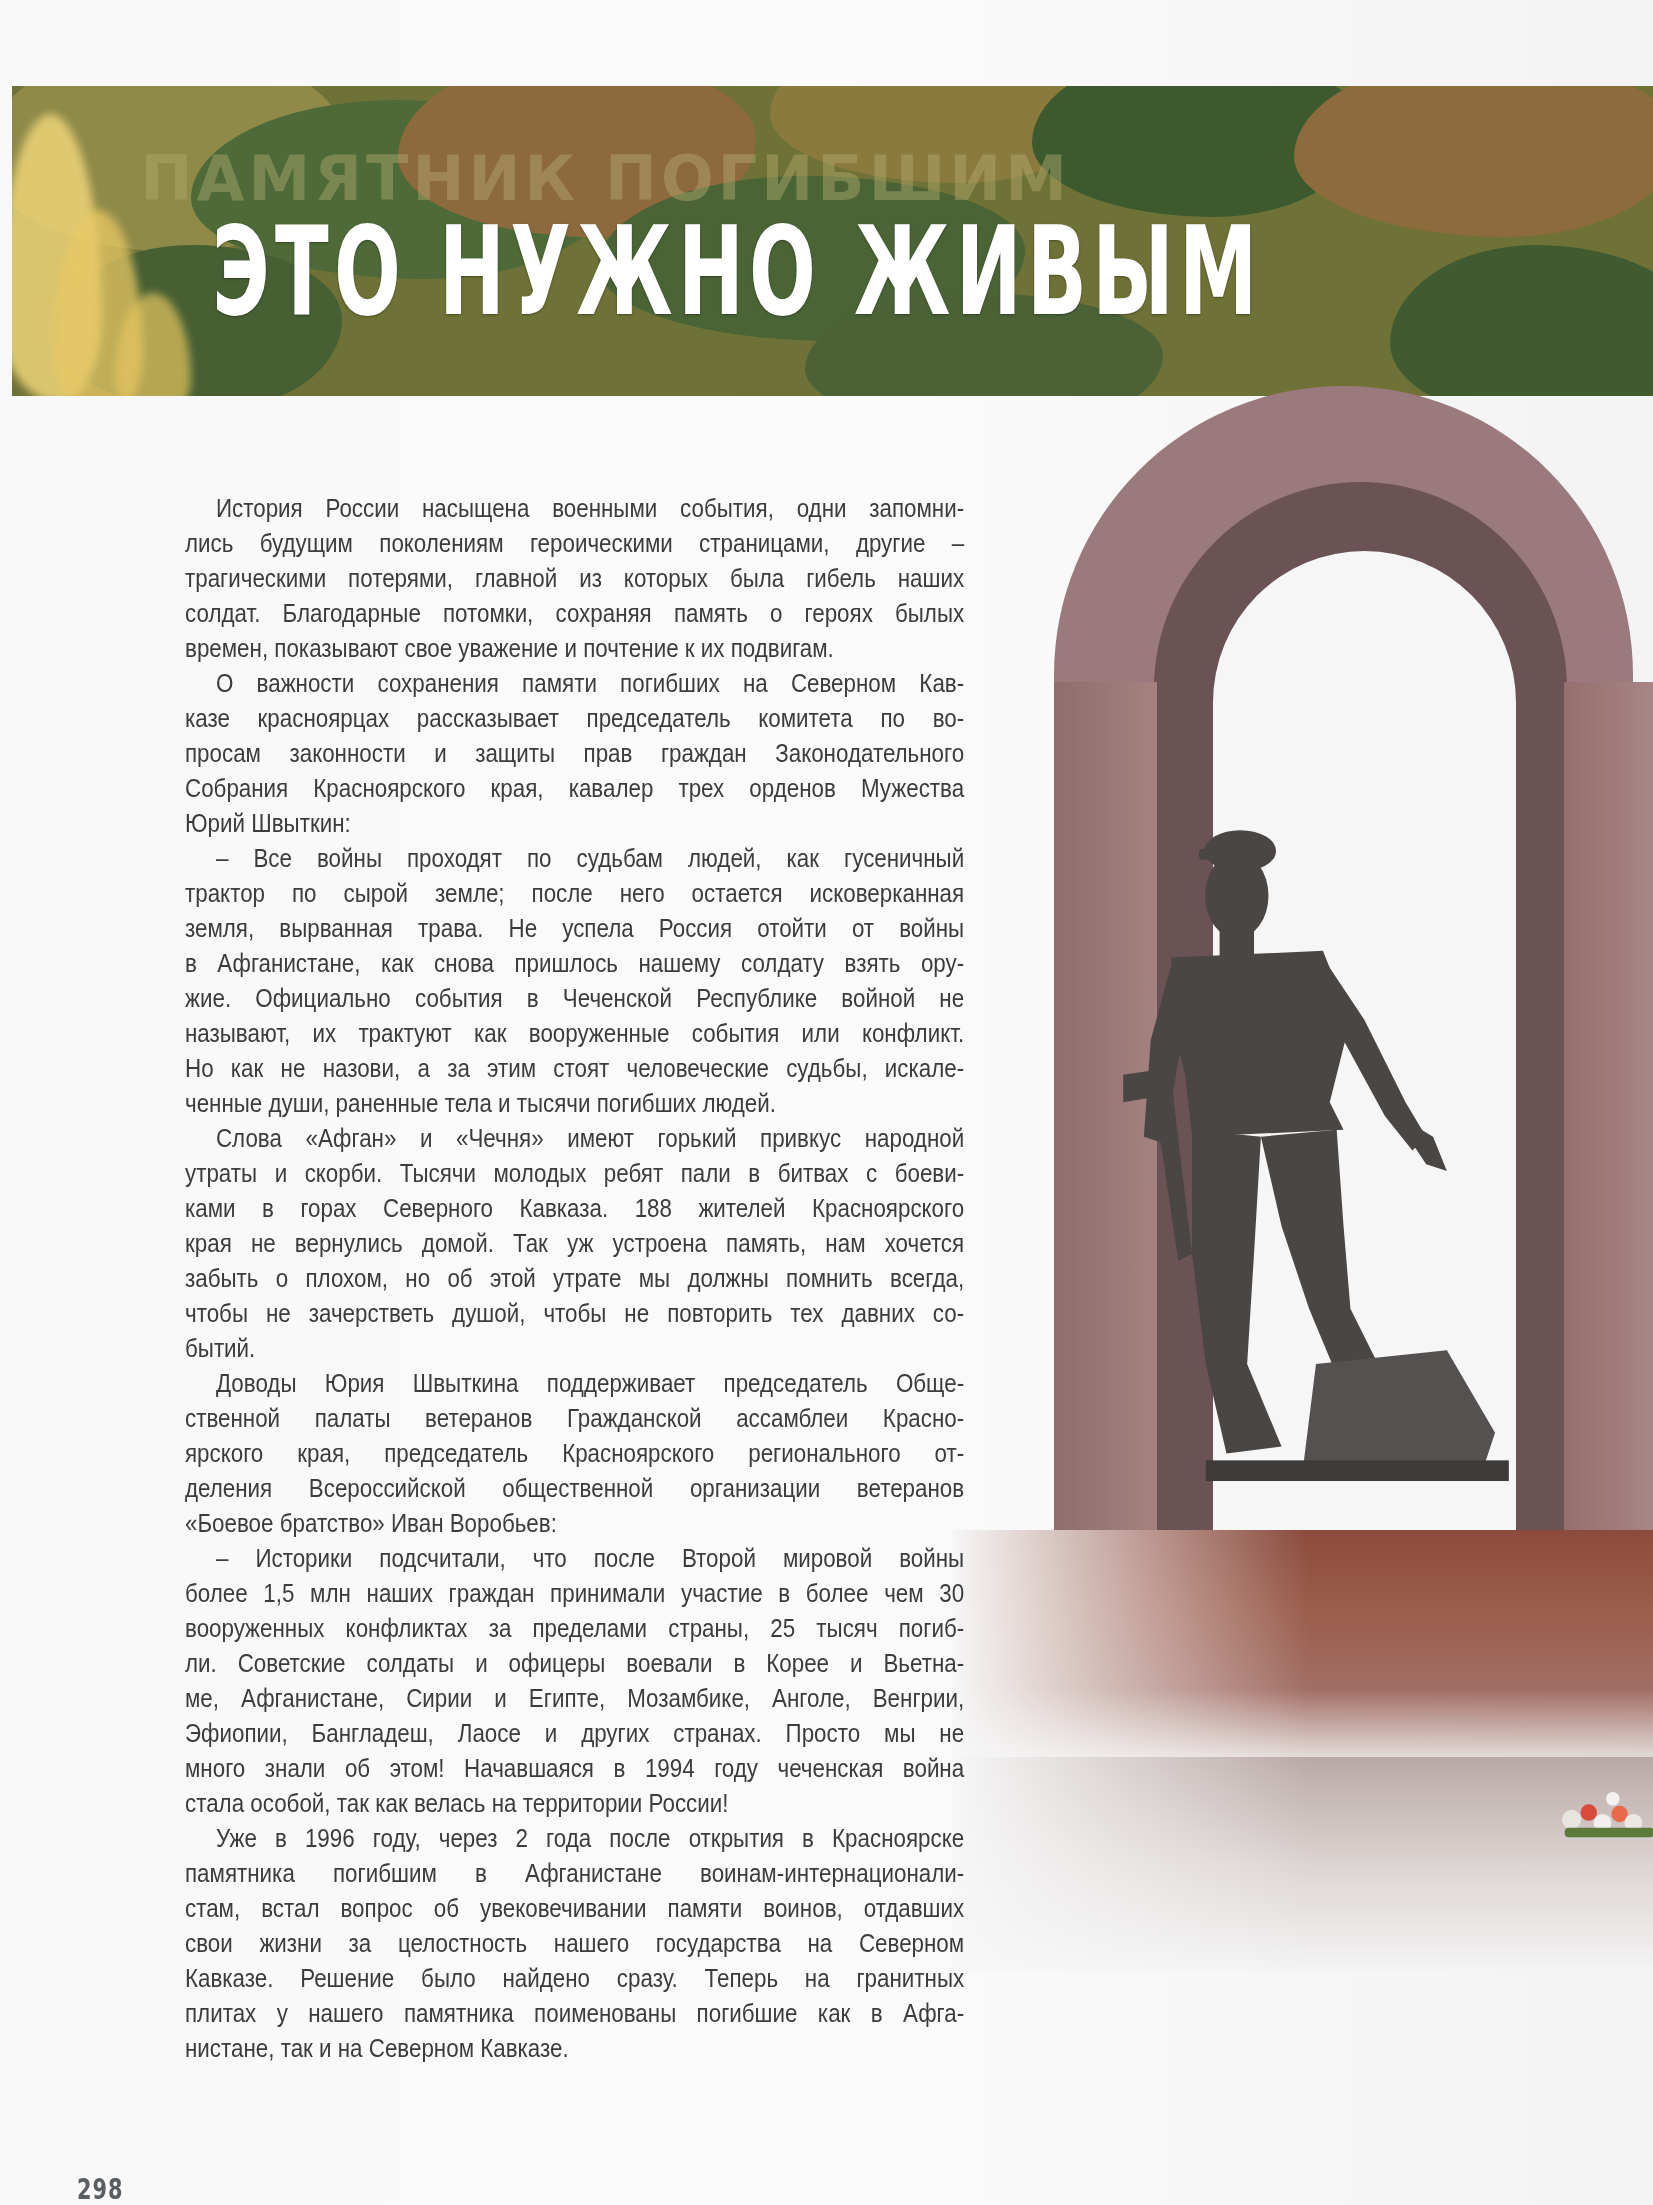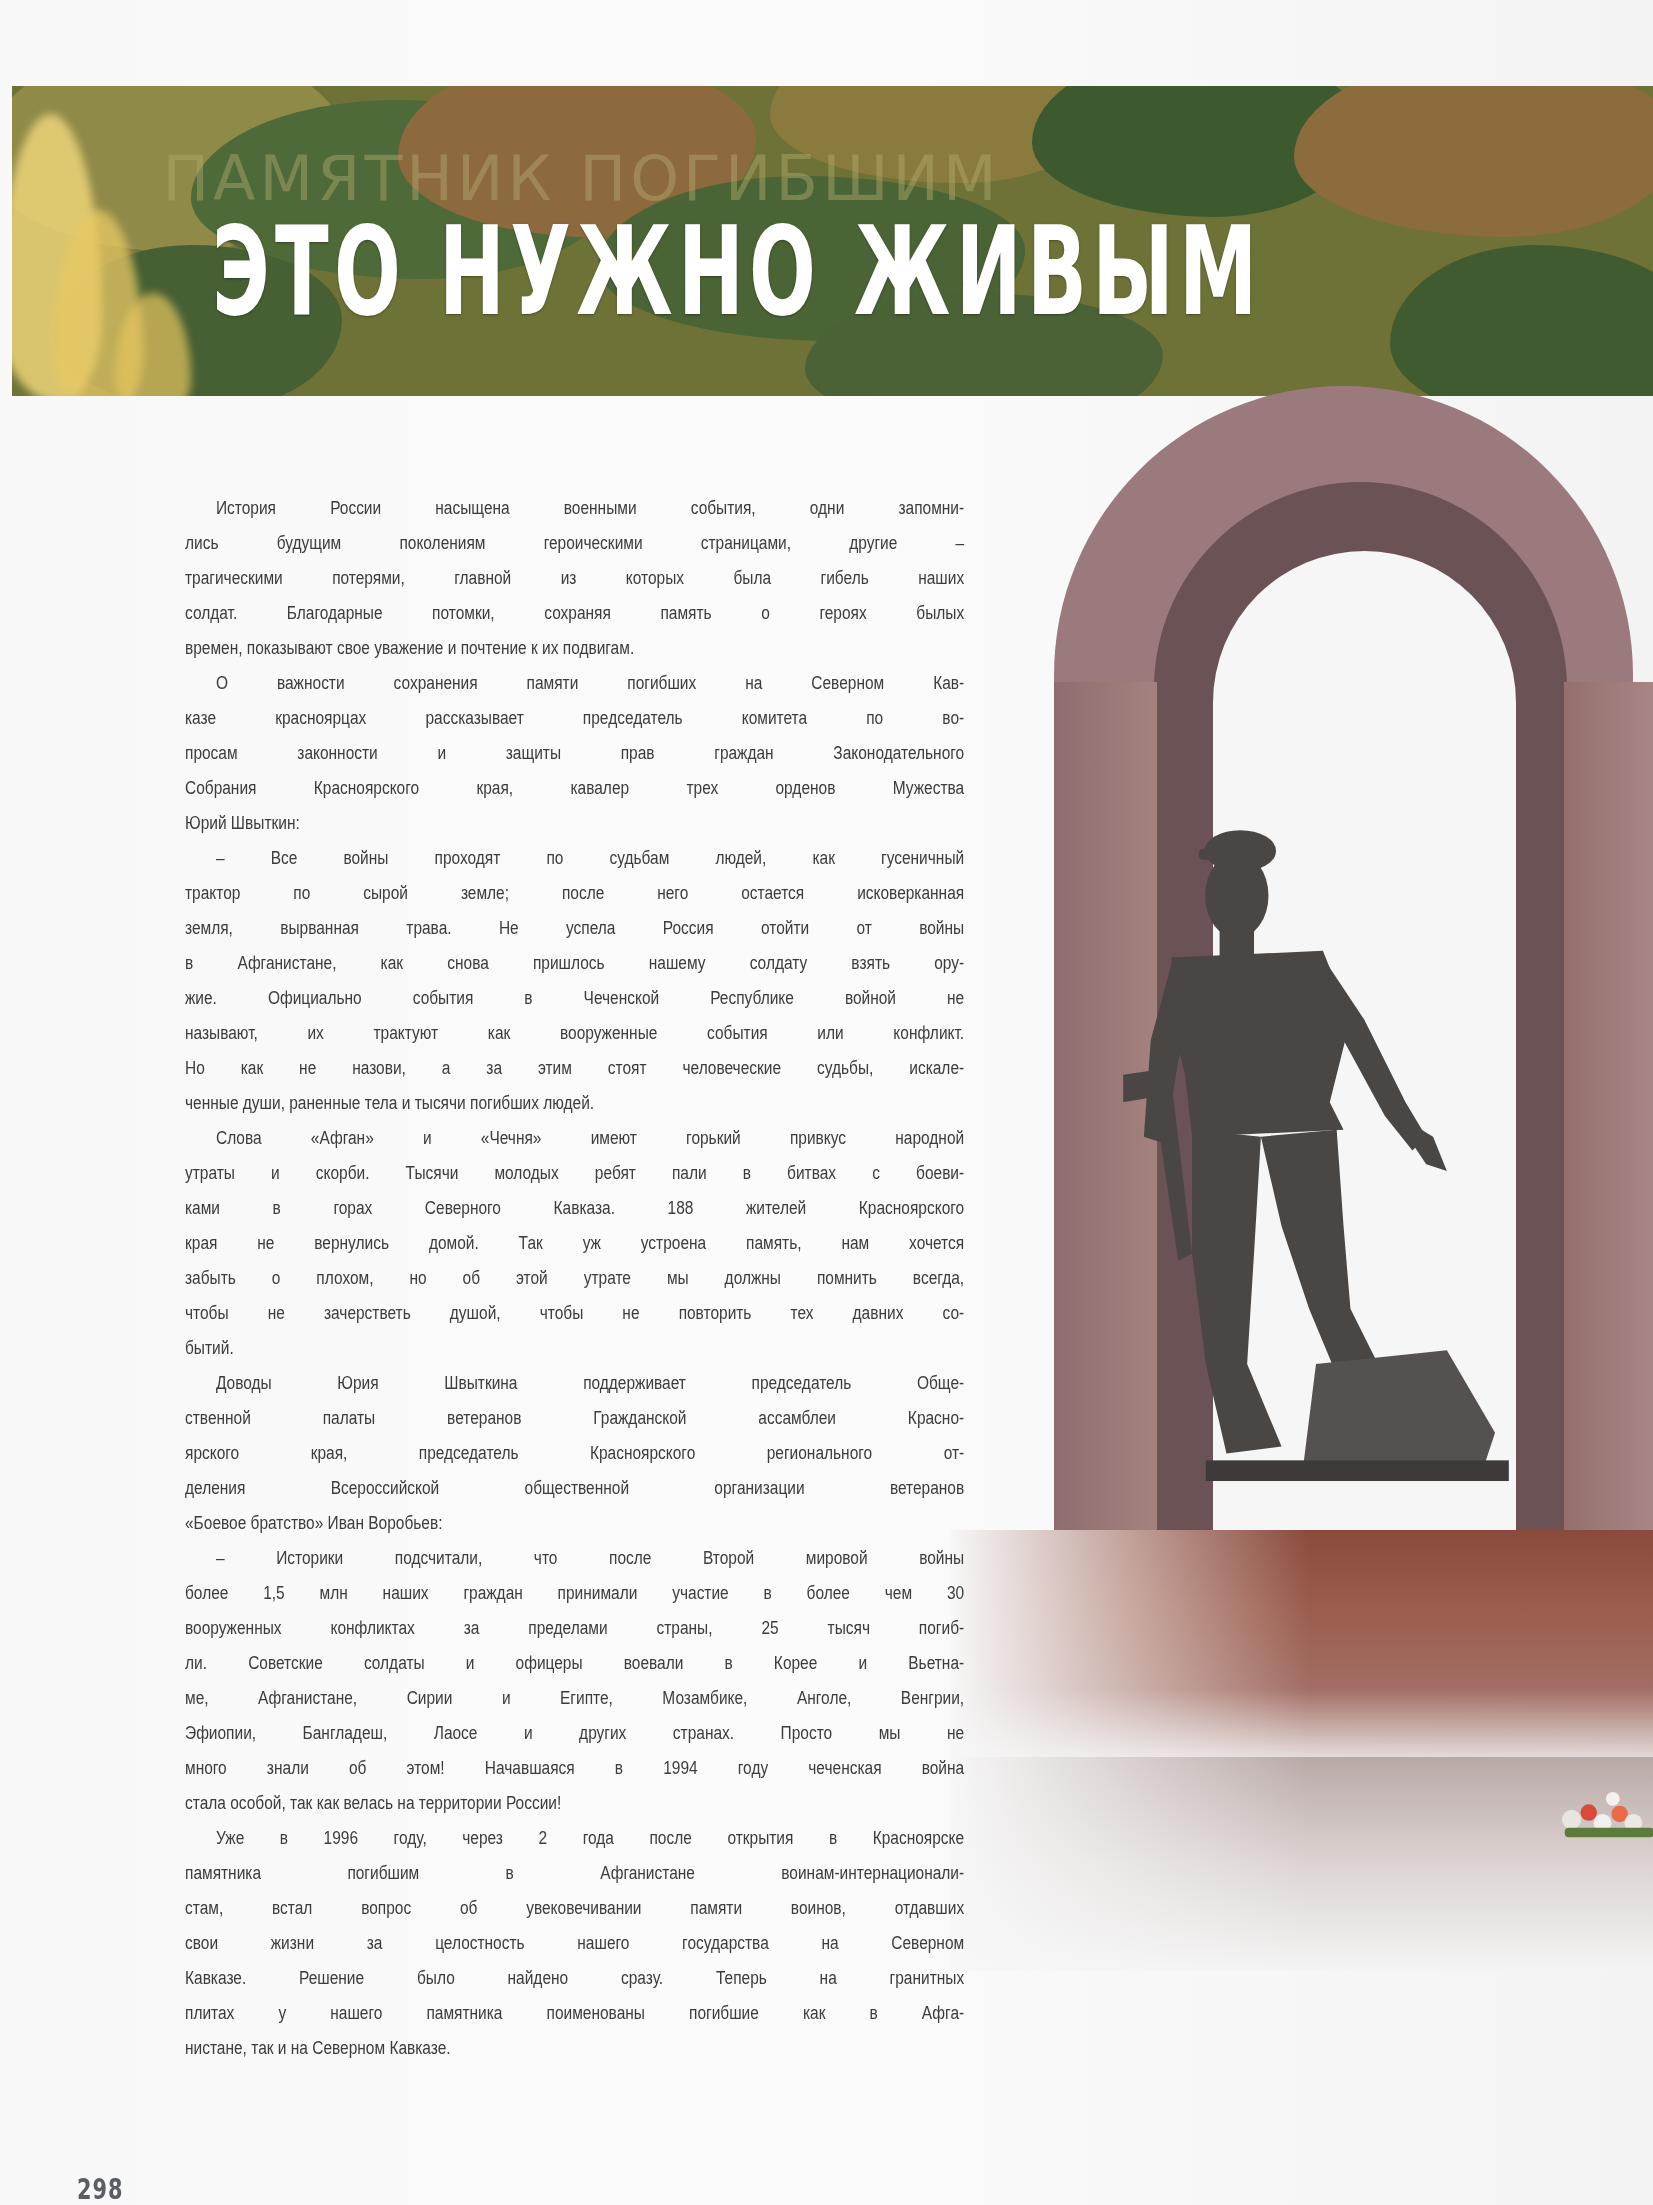--- a/index.html
+++ b/index.html
@@ -11,22 +11,22 @@
   .page { position:absolute; left:0; top:0; width:1654px; height:2205px; background:linear-gradient(90deg,#f8f8f8 0%,#fbfbfb 50%,#f3f3f3 100%); }
 
   
   .banner {
     position:absolute; left:12.4px; top:86px; width:1642px; height:310px; overflow:hidden;
     background:#6f7236;
   }
   .camo { position:absolute; border-radius:48% 52% 45% 55% / 55% 45% 55% 45%; }
   .flame { position:absolute; border-radius:50% 50% 40% 60% / 70% 70% 30% 30%; filter:blur(4.1px); }
   .ghost-text {
-    position:absolute; left:150px; top:55px; color:rgba(180,170,110,0.45);
-    font-family:"DejaVu Sans", sans-serif; font-weight:normal; font-size:62px; letter-spacing:4.1px; line-height:76px;
+    position:absolute; left:128px; top:55px; color:rgba(180,170,110,0.45);
+    font-family:"DejaVu Sans", sans-serif; font-weight:bold; font-size:62px; letter-spacing:4.1px; line-height:76px;
   }
   .banner-title {
     position:absolute; left:200px; top:117px;
     color:#ffffff; font-family:"DejaVu Sans", sans-serif; font-weight:bold;
     font-size:123px; letter-spacing:8.3px; line-height:138px;
     transform:scaleX(0.64); transform-origin:left top; white-space:nowrap;
     text-shadow:0 1.4px 2.8px rgba(0,0,0,0.35);
   }
 
   
@@ -50,21 +50,21 @@
     background:linear-gradient(180deg,#8a4a3c 0%,#9b5d4d 35%,#a26e64 70%,rgba(200,180,176,0.4) 100%);
   }
   .pedestal-fade { position:absolute; left:0; top:1144px; width:358px; height:441px; background:linear-gradient(90deg,rgba(247,247,247,1) 0%,rgba(247,247,247,0.6) 40%,rgba(247,247,247,0) 100%); }
   .steps { position:absolute; left:0; top:1371px; width:703px; height:214px; background:linear-gradient(180deg,#b9a9a6 0%,#dcd4d2 50%,#f4f4f4 100%); }
   .flowers { position:absolute; left:600px; top:1399px; width:103px; height:62px; }
   .statue { position:absolute; left:172px; top:427px; width:386px; height:730px; }
 
   
   .article {
     position:absolute; left:185px; top:491px; width:779px;
-    color:#3c3c3c; font-size:18px; line-height:35px;
+    color:#3c3c3c; font-size:26px; line-height:35px;
     text-align:justify; hyphens:manual;
   }
   .article p { margin:0; text-indent:36px; }
   .article .line { display:block; text-align:justify; text-align-last:justify; white-space:nowrap; }
   .article .line.last { text-align-last:left; }
   .cond { display:inline-block; transform:scaleX(0.86); transform-origin:left top; width:906px; }
 
   .caption {
     position:absolute; left:1030px; top:1970px; width:482px;
     color:#4a4a4a; font-style:italic; font-size:18.6px; line-height:23px;

